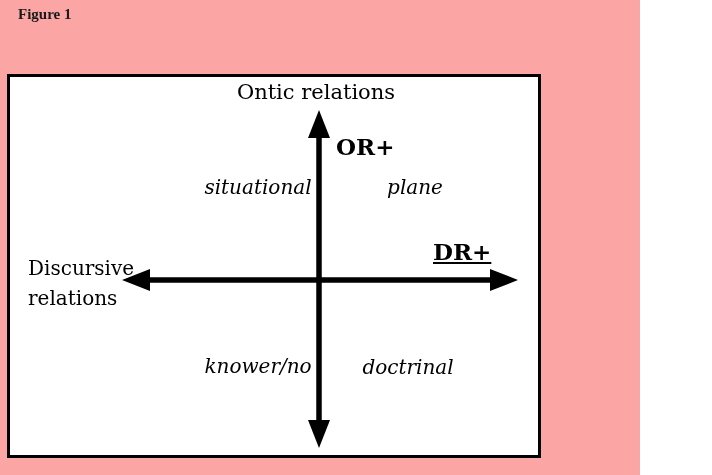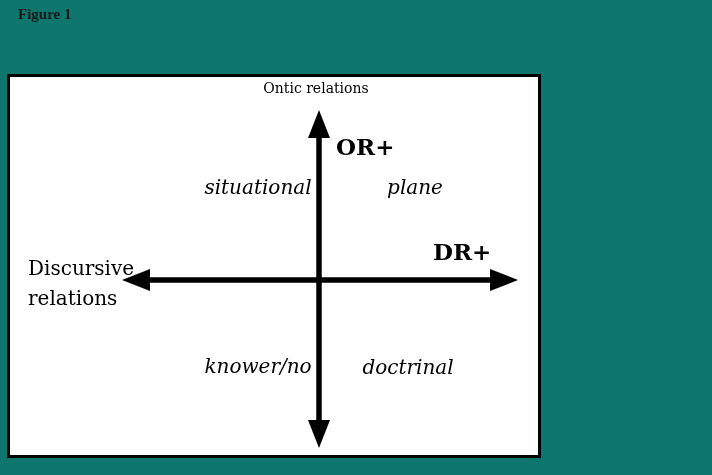--- a/index.html
+++ b/index.html
@@ -2,23 +2,23 @@
 <html><head>
 <meta charset="utf-8">
 <style>
   html, body {
     margin: 0;
     padding: 0;
     background: #ffffff;
   }
   .page {
     position: relative;
-    width: 712px;
+    width: 640px;
     height: 475px;
-    background: #0f766e;
+    background: #fca5a5;
     font-family: "Liberation Serif", serif;
     color: #1a1a1a;
     overflow: hidden;
   }
   .fig-label {
     position: absolute;
     left: 18px;
     top: 6px;
     font-size: 15px;
     font-weight: bold;
@@ -49,41 +49,41 @@
     top: 0;
     width: 528px;
     height: 378px;
   }
   .lbl {
     position: absolute;
     white-space: nowrap;
     line-height: 1.1;
   }
   .axis-title {
-    font-size: 14px;
+    font-size: 21px;
   }
   .ontic {
     left: 306px;
     top: 4px;
     transform: translateX(-50%);
   }
   .discursive {
     left: 18px;
     top: 176px;
     font-size: 20px;
     line-height: 30px;
   }
   .pole {
     font-size: 23px;
     font-weight: bold;
   }
   .or-plus  { left: 326px; top: 57px; }
   .or-minus { left: 330px; top: 317px; }
   .dr-minus { left: 140px; top: 159px; }
-  .dr-plus  { left: 423px; top: 162px; }
+  .dr-plus  { left: 423px; top: 162px; text-decoration: underline; }
   .quad {
     font-size: 20px;
     font-style: italic;
     transform: translateX(-50%);
     margin-left: 20px;
   }
   .q-tl { left: 228px; top: 99px; }
   .q-tr { left: 385px; top: 99px; }
   .q-bl { left: 228px; top: 278px; }
   .q-br { left: 378px; top: 279px; }

